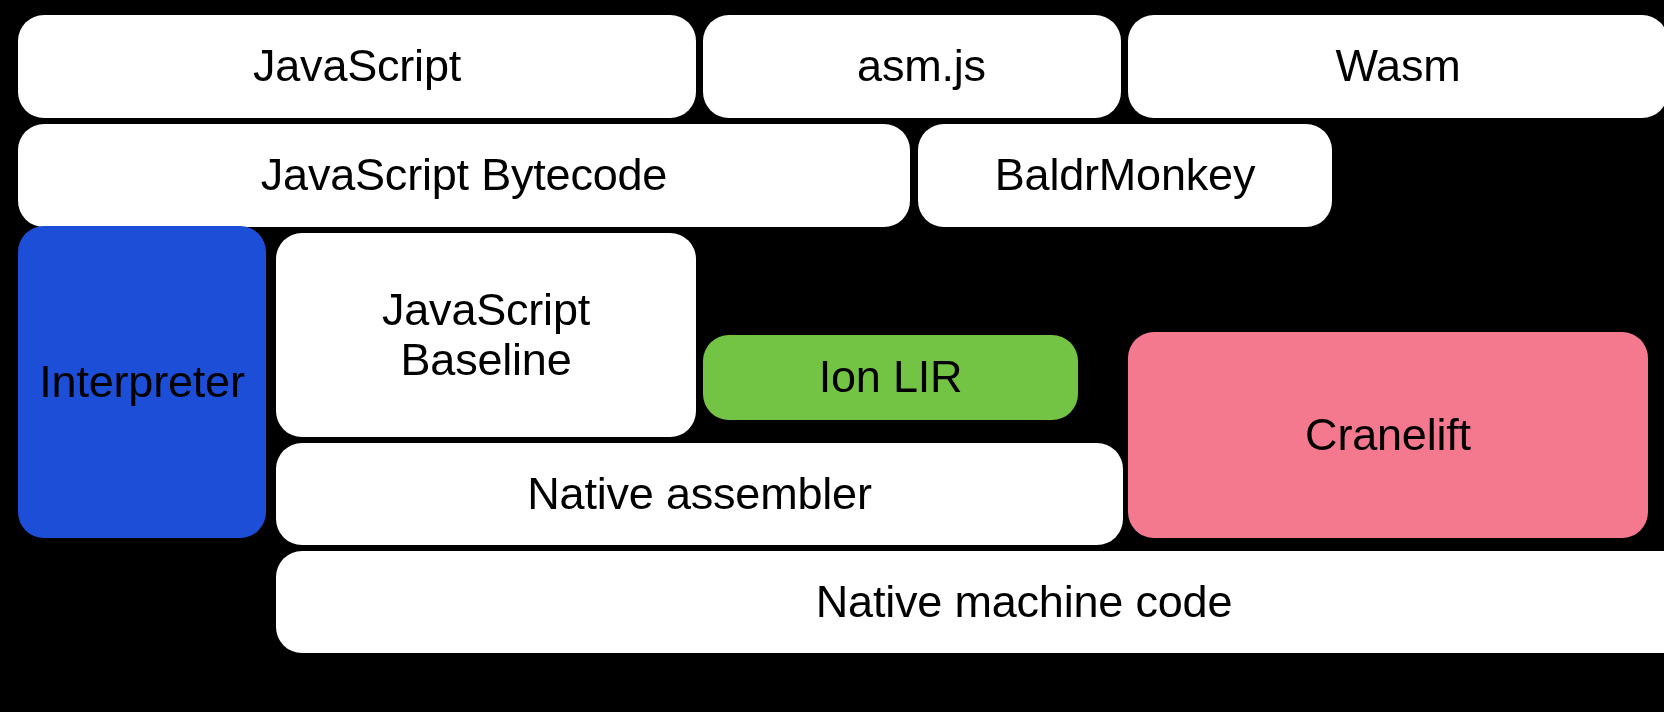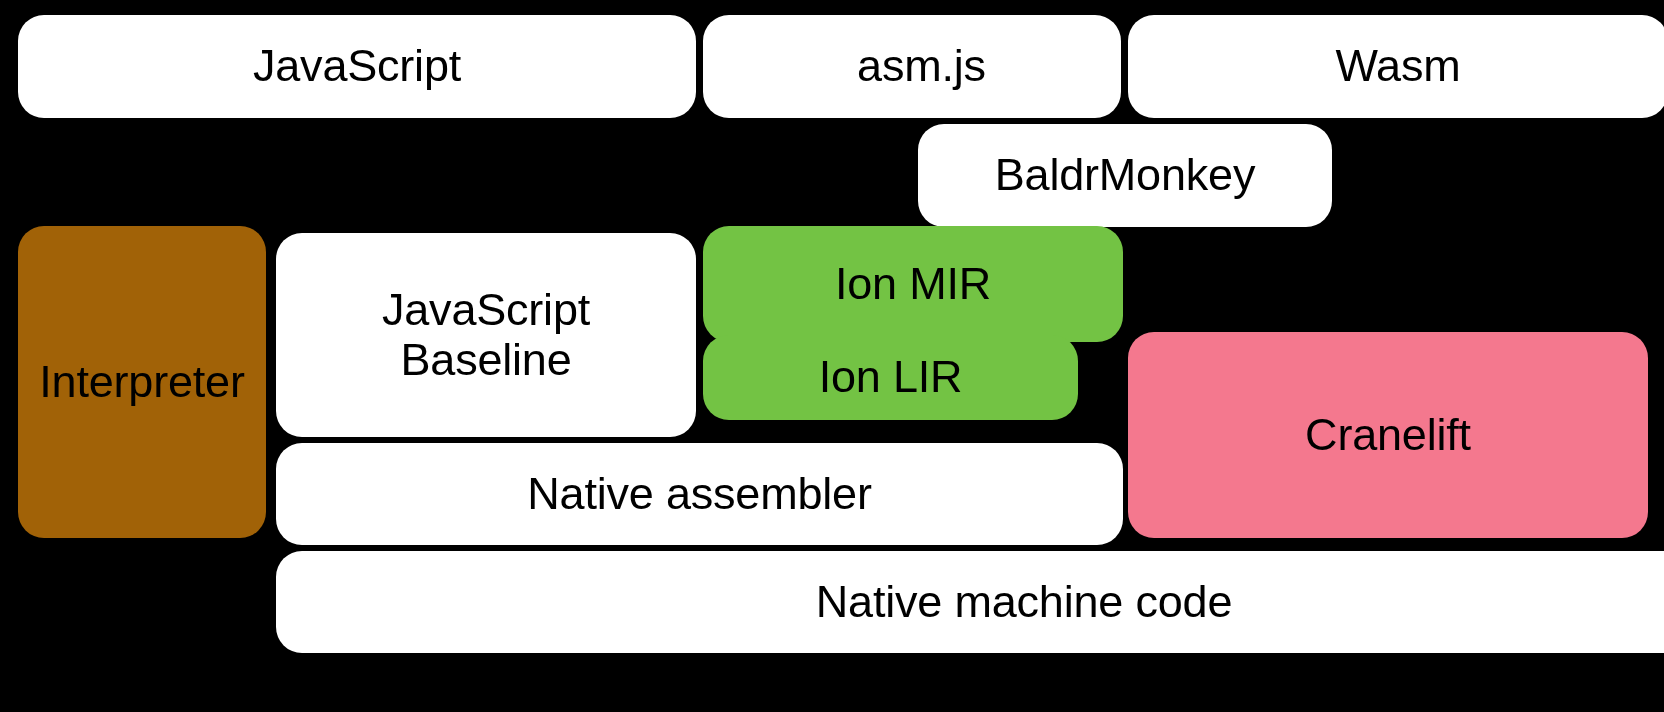--- a/index.html
+++ b/index.html
@@ -29,33 +29,33 @@
     border-radius: 26px;
     color: #000000;
     font-size: 45px;
     font-weight: 400;
     line-height: 1.12;
     letter-spacing: -0.2px;
     white-space: pre-line;
     -webkit-font-smoothing: antialiased;
   }
   .fill-white  { background: #ffffff; margin-top: 7px; }
-  .fill-grey   { background: #a16207; }
+  .fill-grey   { background: #1d4ed8; }
   .fill-green  { background: #73c344; }
   .fill-pink   { background: #f4788e; }
 </style>
 </head>
 <body>
 
 <div id="diagram" style="background: rgb(0, 0, 0);">
     <div class="node fill-white" style="left: 18px; top: 8px; width: 678px; height: 103px;">JavaScript</div>
     <div class="node fill-white" style="left: 703px; top: 8px; width: 418px; height: 103px; padding-left: 19px;">asm.js</div>
     <div class="node fill-white" style="left: 1128px; top: 8px; width: 540px; height: 103px;">Wasm</div>
+    <div class="node fill-white" style="left: 18px; top: 117px; width: 892px; height: 103px;">JavaScript Bytecode</div>
     <div class="node fill-white" style="left: 918px; top: 117px; width: 414px; height: 103px;">BaldrMonkey</div>
     <div class="node fill-grey" style="left: 18px; top: 226px; width: 248px; height: 312px;">Interpreter</div>
     <div class="node fill-white" style="left: 276px; top: 226px; width: 420px; height: 204px;">JavaScript
 Baseline</div>
-    <div class="node fill-green" style="left: 703px; top: 226px; width: 420px; height: 116px;">Ion MIR</div>
     <div class="node fill-green" style="left: 703px; top: 335px; width: 375px; height: 85px;">Ion LIR</div>
     <div class="node fill-pink" style="left: 1128px; top: 332px; width: 520px; height: 206px;">Cranelift</div>
     <div class="node fill-white" style="left: 276px; top: 436px; width: 847px; height: 102px;">Native assembler</div>
     <div class="node fill-white" style="left: 276px; top: 544px; width: 1496px; height: 102px;">Native machine code</div>
   </div>
 
 </body></html>

